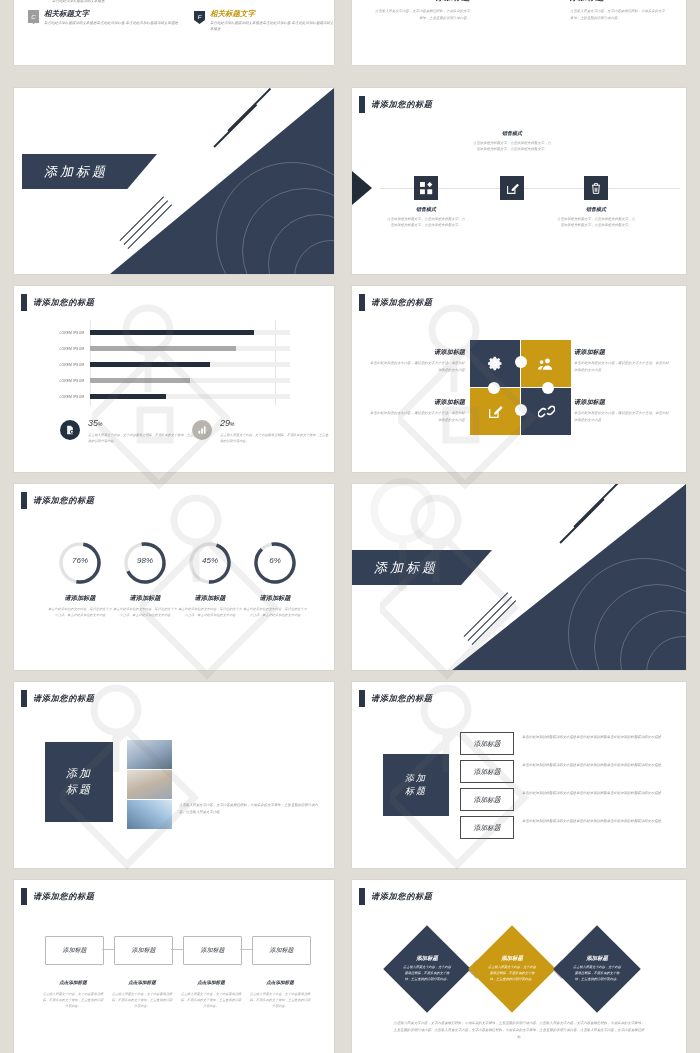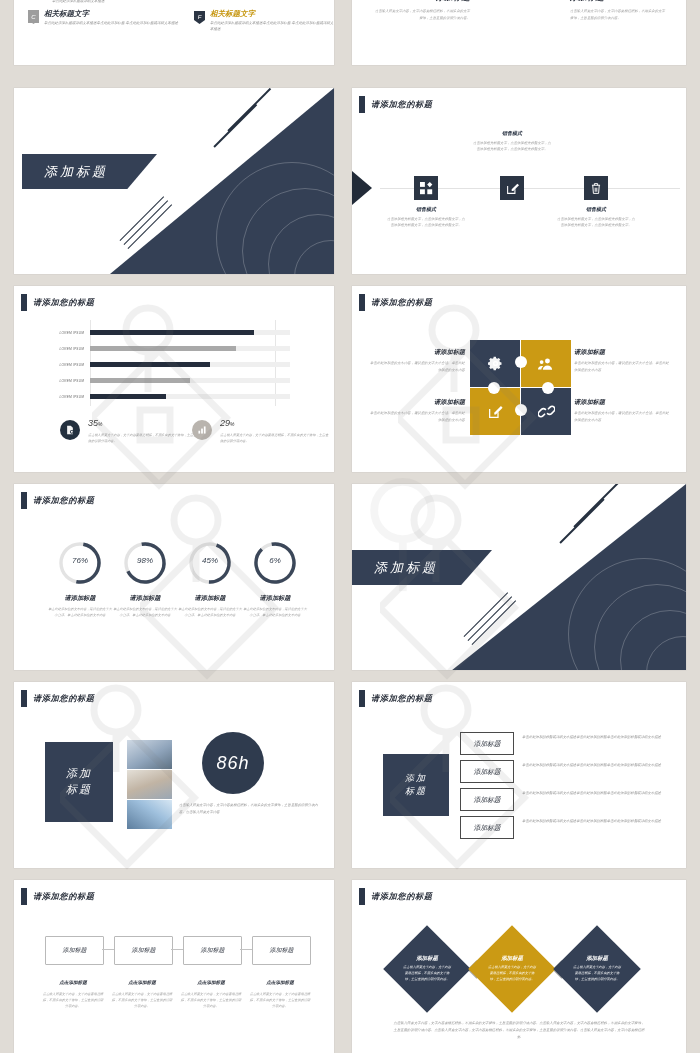--- a/index.html
+++ b/index.html
@@ -354,23 +354,20 @@
     <div class="title-tab"></div>
     <div class="title-txt">请添加您的标题</div>
   </div>
   <div class="bigbox" style="left:31px;top:60px;width:68px;height:80px;">
     <div>添加</div>
     <div>标题</div>
   </div>
   <div class="photo" style="left:113px;top:58px;width:45px;height:29px;background:linear-gradient(150deg,#cfd9e4,#8fa4bb 55%,#5e7284);"></div>
   <div class="photo" style="left:113px;top:88px;width:45px;height:29px;background:linear-gradient(160deg,#e4e0d8,#c1b4a4 50%,#9aa7b5);"></div>
   <div class="photo" style="left:113px;top:118px;width:45px;height:29px;background:linear-gradient(35deg,#5d7e9e,#9fc0dd 60%,#d6e6f3);"></div>
-  <div class="bigcirc" style="left:188px;top:50px;width:62px;height:62px;">
-    <span>86h</span>
-  </div>
   <div class="p-desc" style="left:165px;top:120px;width:140px;">点击输入简要文字内容，文字内容要概括精炼，不用多余的文字修饰，主旨意题的说明分项内容。点击输入简要文字内容</div>
 </div>
 
 <div class="slide" style="left:352px;top:682px;width:334px;height:186px;">
   <div class="title-bar" style="left:7px;top:8px;">
     <div class="title-tab"></div>
     <div class="title-txt">请添加您的标题</div>
   </div>
   <div class="bigbox" style="left:31px;top:72px;width:66px;height:62px;font-size:9px;">
     <div>添加</div>

